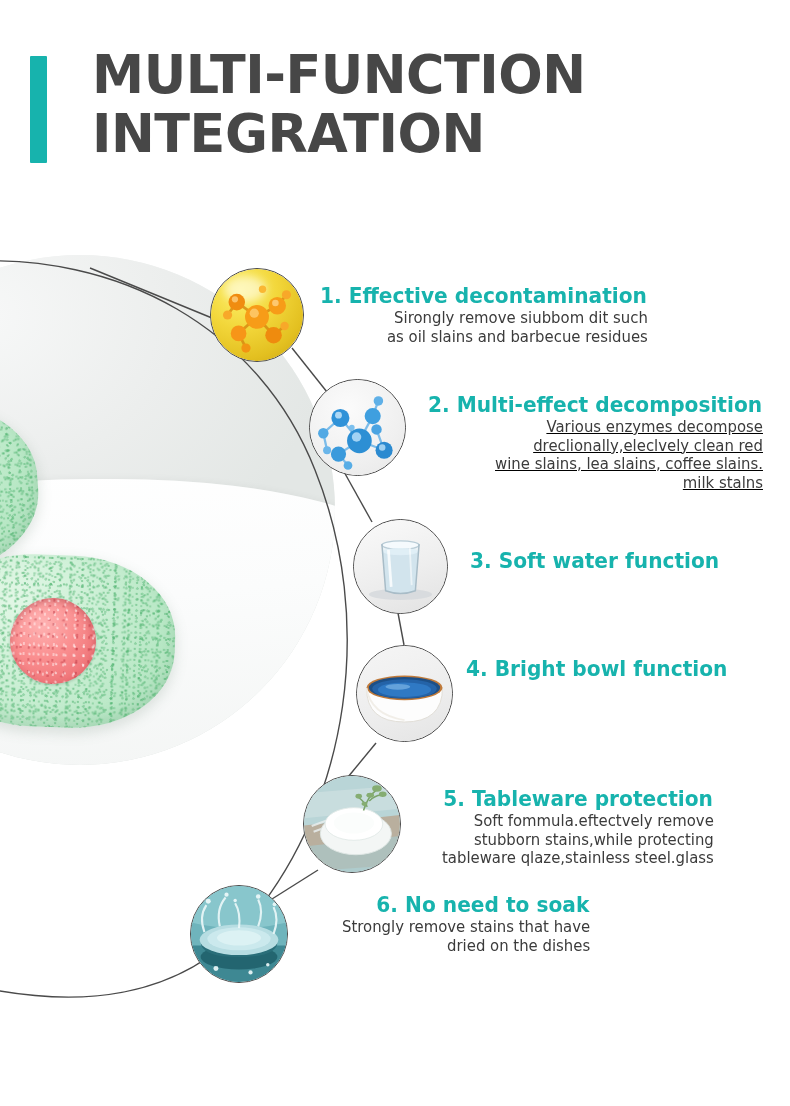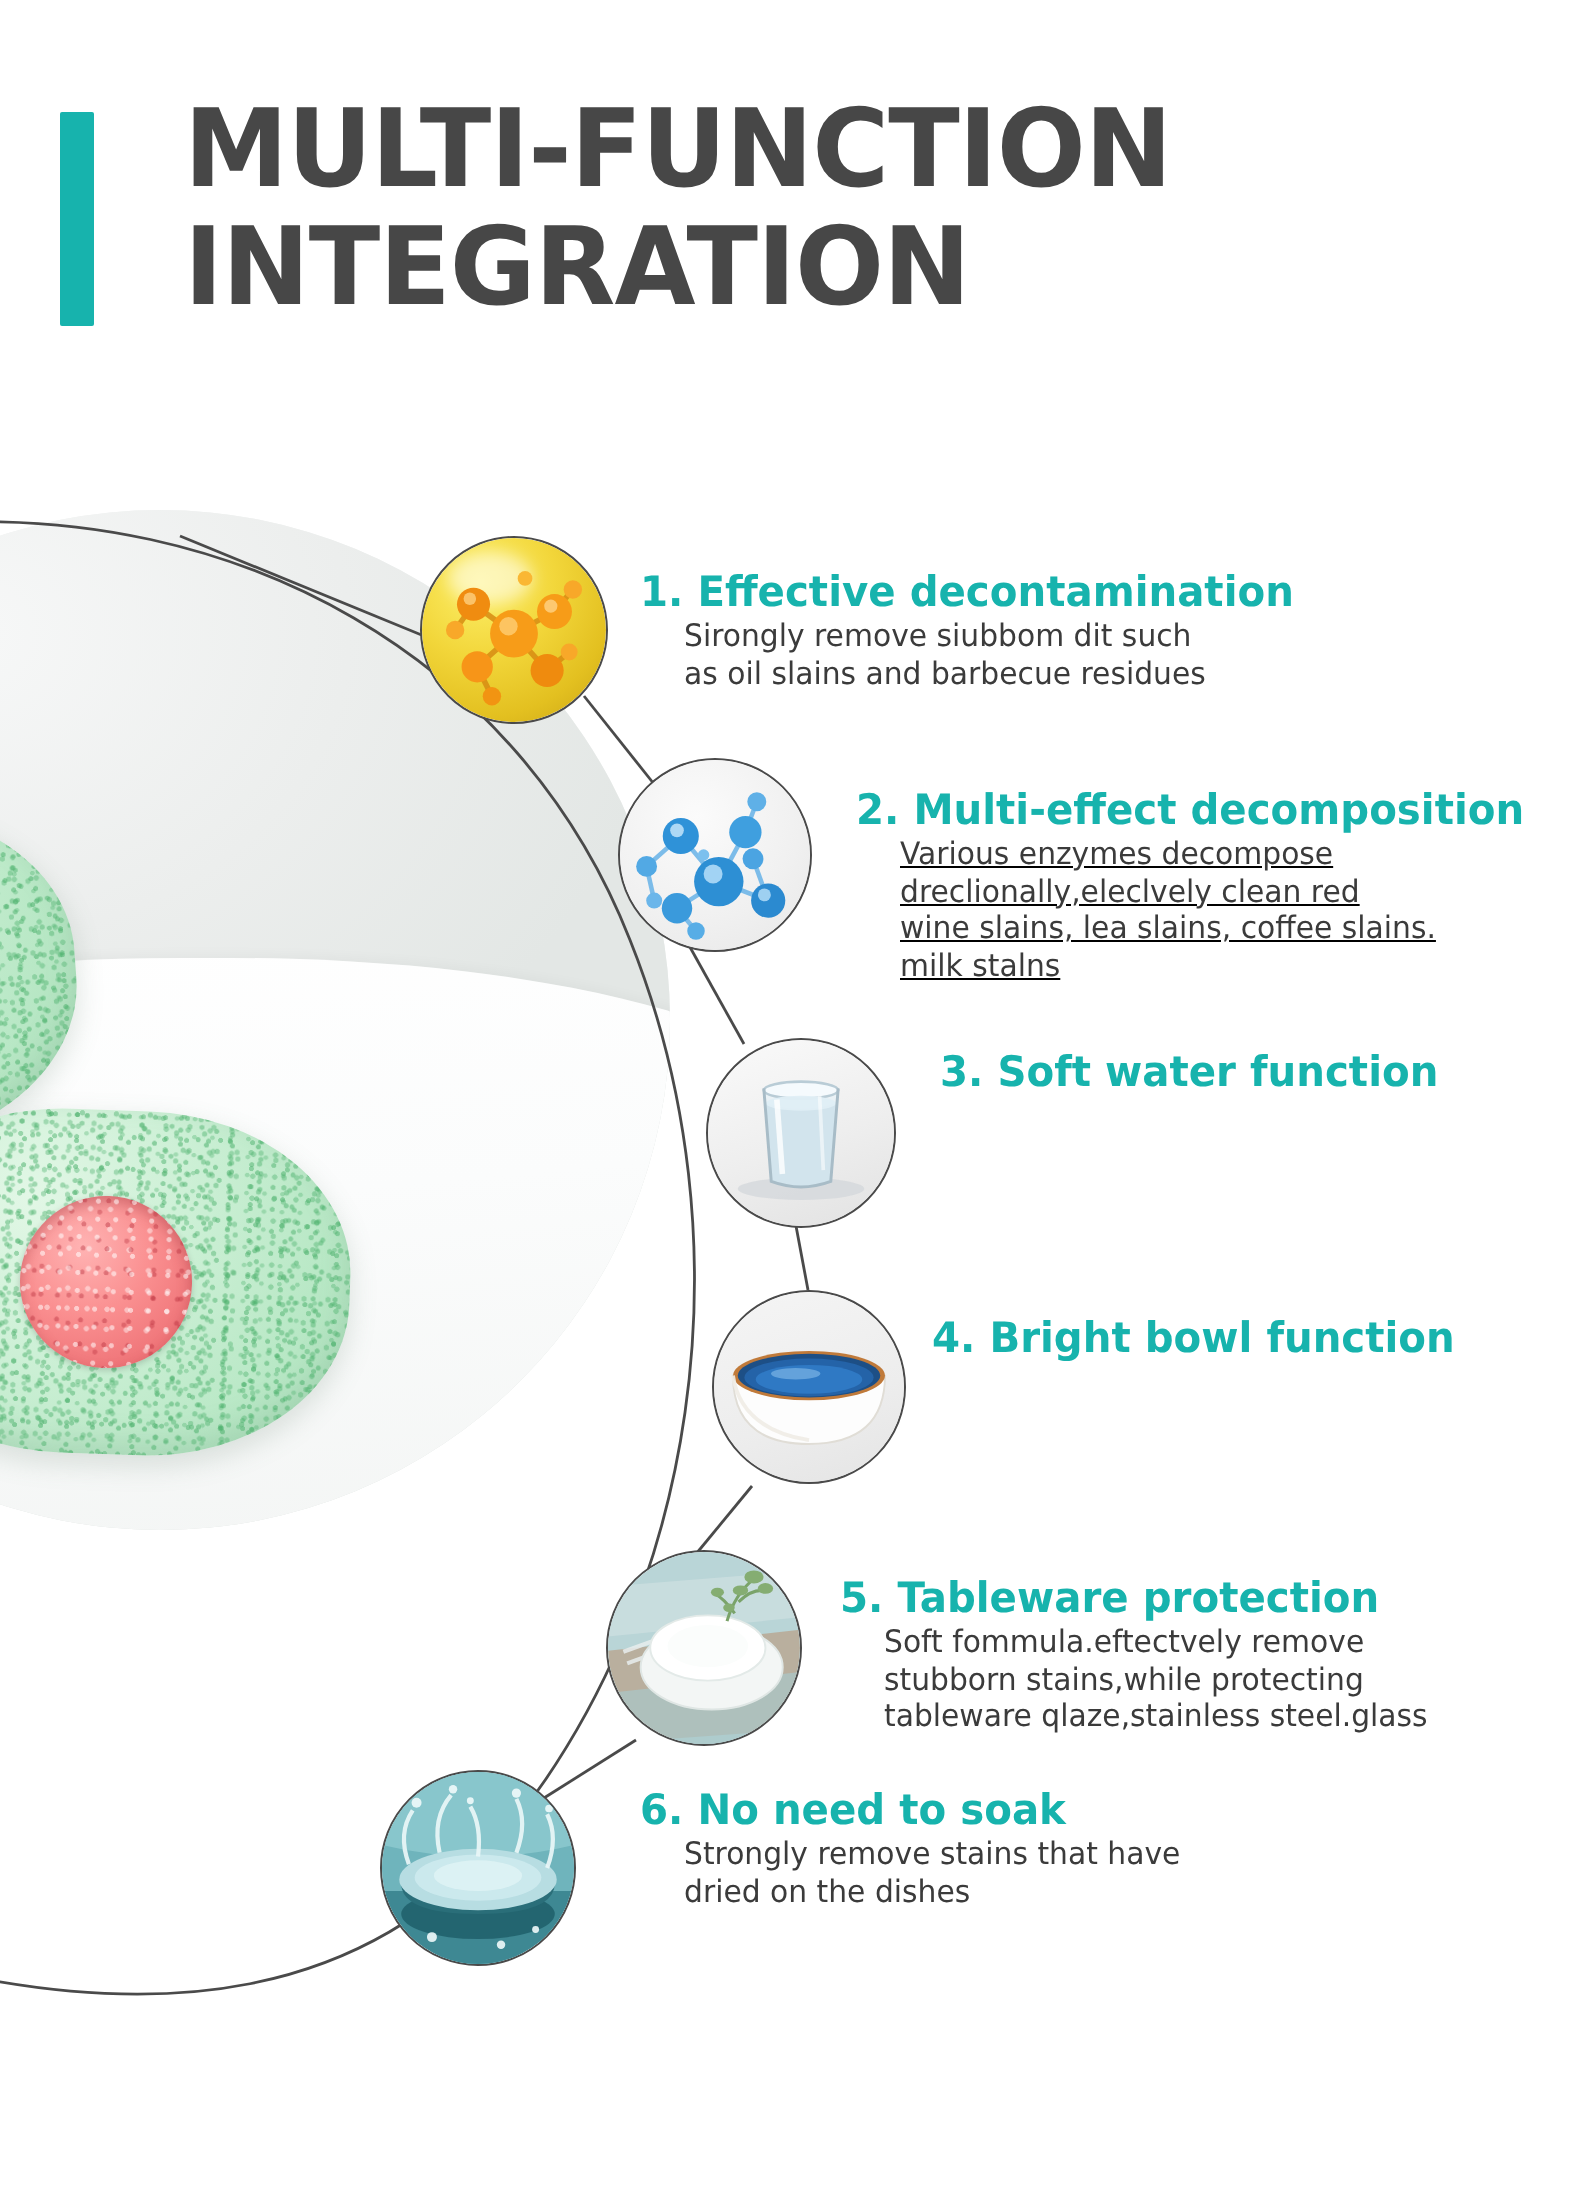--- a/index.html
+++ b/index.html
@@ -98,21 +98,21 @@
   .bubble{
     position:absolute;
     border-radius:50%;
     border:1.5px solid #4a4a4a;
     overflow:hidden;
     background:#f2f2f2;
     box-sizing:border-box;
   }
   .bubble-inner{position:absolute;inset:0;border-radius:50%;overflow:hidden;}
 
-  .ftext{position:absolute;}
+  .ftext{position:absolute;text-align:right;}
   .fhead{
     font-family:"DejaVu Sans", sans-serif;
     font-weight:bold;
     font-size:21px;
     line-height:25px;
     color:#17b3ad;
     white-space:nowrap;
     transform:scaleX(0.96);
     transform-origin:left center;
   }
@@ -289,21 +289,21 @@
           <path d="M30 26 L34 76 Q50 82 66 76 L70 26 Z" fill="#e8f1f6" opacity=".88"></path>
           <path d="M31 34 L34 76 Q50 82 66 76 L69 34 Q50 40 31 34 Z" fill="#cfe2ec" opacity=".9"></path>
           <ellipse cx="50" cy="27" rx="20" ry="4.6" fill="#f5fafd" stroke="#b9ccd6" stroke-width="1.4"></ellipse>
           <ellipse cx="50" cy="34" rx="19" ry="4" fill="#dfeef6" opacity=".95"></ellipse>
           <path d="M30 26 L34 76 Q50 82 66 76 L70 26" fill="none" stroke="#a8bcc7" stroke-width="1.6"></path>
           <path d="M37 32 L40 72" stroke="#ffffff" stroke-width="3" opacity=".8"></path>
           <path d="M60 30 L62 70" stroke="#ffffff" stroke-width="2" opacity=".55"></path>
         </svg>
       </div>
     </div>
-    <div class="ftext" style="left:470px;top:524px;">
+    <div class="ftext" style="left:470px;top:549px;">
       <div class="fhead">
         <span>3.</span>
         <span>Soft water function</span>
       </div>
     </div>
   </div>
 
   <div class="feature">
     <div class="bubble" style="left:356px;top:645px;width:97px;height:97px;">
       <div class="bubble-inner">

